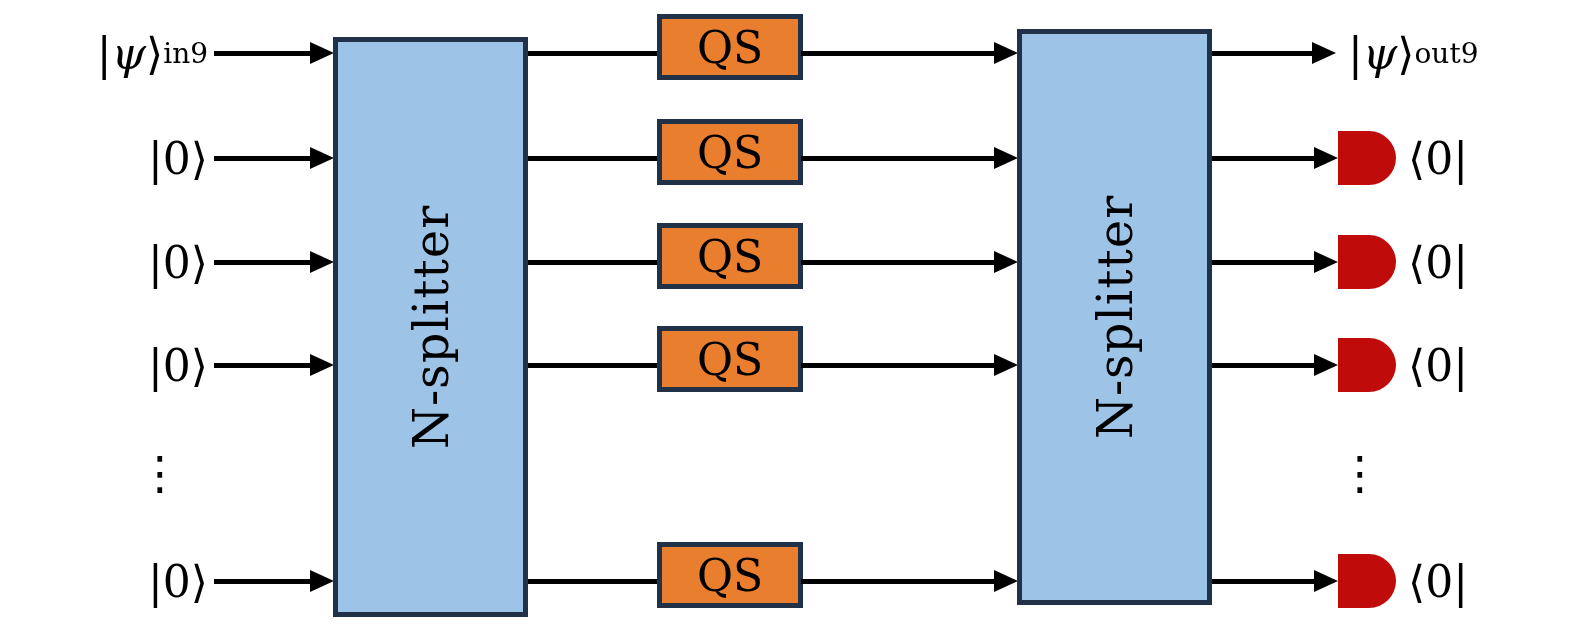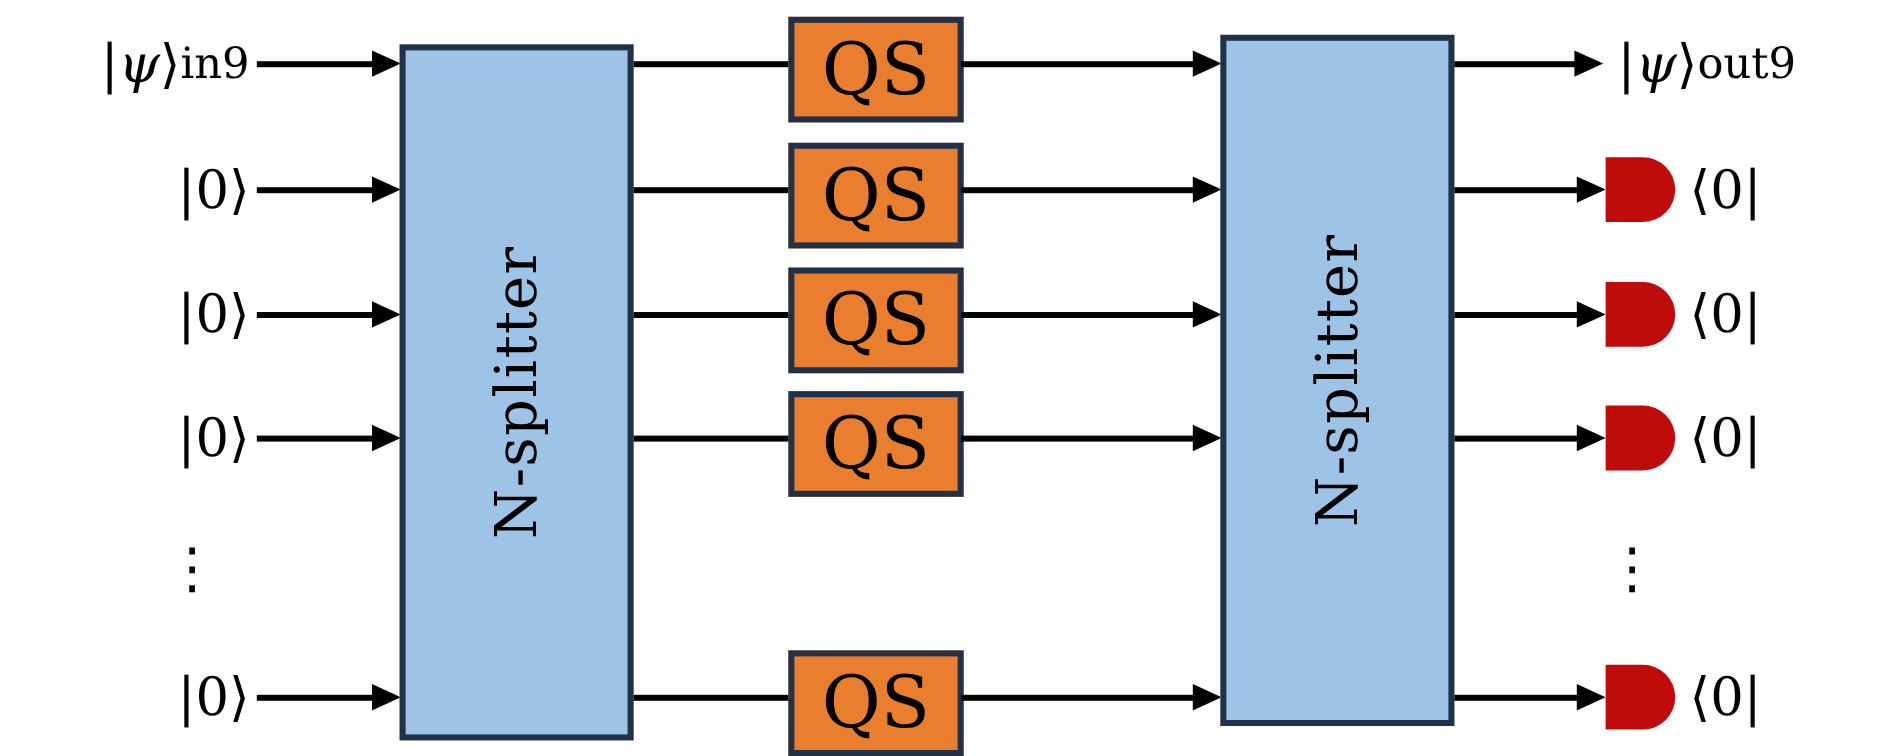--- a/index.html
+++ b/index.html
@@ -20,31 +20,31 @@
   }
   .wire{position:absolute;height:5px;background:var(--wire);}
   .ah{position:absolute;width:0;height:0;
       border-top:11px solid transparent;border-bottom:11px solid transparent;
       border-left:24px solid var(--wire);}
   .splitter{position:absolute;width:195px;background:var(--splitter_fill);
       border:5px solid var(--splitter_border);box-sizing:border-box;}
   .splitter-label{position:absolute;left:50%;top:50%;
       transform:translate(-50%,-50%) rotate(-90deg);white-space:nowrap;
       font-size:48px;letter-spacing:1px;}
-  .qsbox{position:absolute;left:657px;width:146px;height:88px;
+  .qsbox{position:absolute;left:657px;width:146px;height:66px;
       background:var(--qs_fill);border:5px solid var(--qs_border);
       box-sizing:border-box;display:flex;align-items:center;justify-content:center;
-      font-size:60px;}
+      font-size:44px;}
   .detector{position:absolute;left:1338px;width:58px;height:54px;
       background:var(--detector_fill);border-radius:0 29px 29px 0;}
   .lbl{position:absolute;height:64px;display:flex;align-items:center;font-size:44px;}
   .lbl-in{left:0;width:208px;justify-content:flex-end;}
   .lbl-out{left:1348px;width:230px;justify-content:flex-start;}
   .lbl-bra{left:1408px;width:110px;justify-content:flex-start;}
-  .sub{font-size:36px;vertical-align:-10px;letter-spacing:0;}
+  .sub{font-size:28px;vertical-align:-10px;letter-spacing:0;}
   .it{font-style:italic;}
   .dots{position:absolute;width:64px;height:66px;display:flex;align-items:center;
       justify-content:center;font-size:46px;font-family:"DejaVu Sans","DejaVu Serif",sans-serif;}
 </style>
 </head>
 <body>
 
 <div class="stage">
 
   <div class="lbl lbl-in" style="top:21px;">

